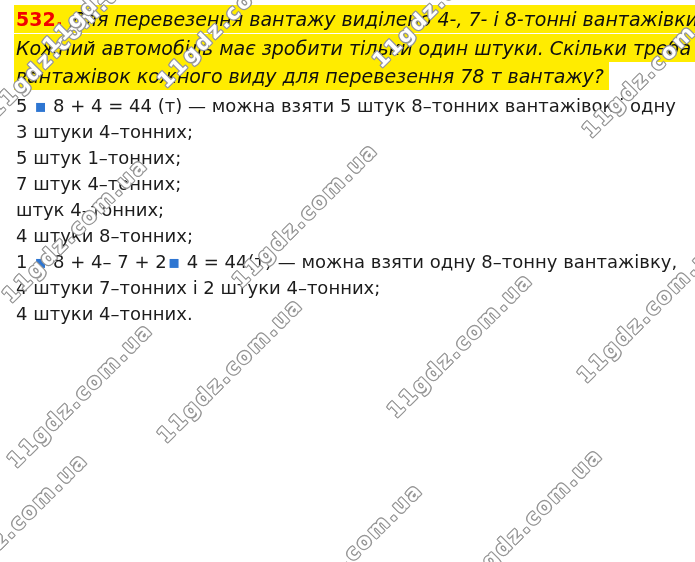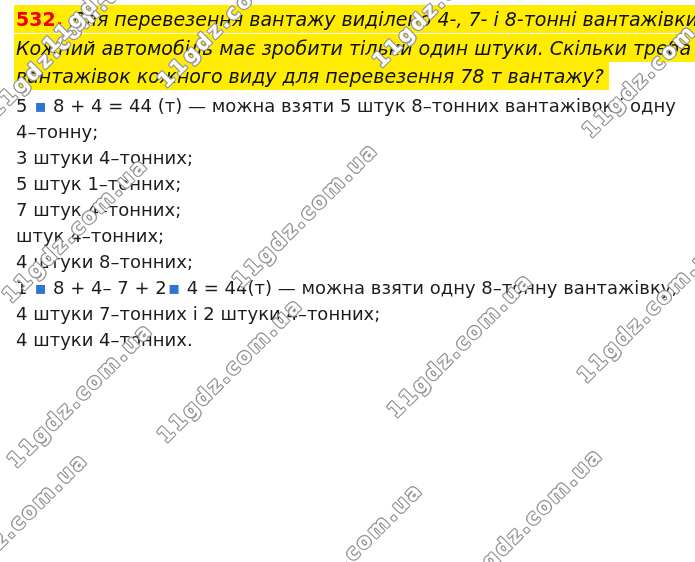--- a/index.html
+++ b/index.html
@@ -89,21 +89,20 @@
     <div class="h-line">
       <span class="hl">Кожний автомобіль має зробити тільки один штуки. Скільки треба</span>
     </div>
     <div class="h-line">
       <span class="hl">вантажівок кожного виду для перевезення 78 т вантажу?</span>
     </div>
   </div>
 
   <div class="solution">
       <div class="sol-line">5 <span class="msq">▪</span> 8 + 4 = 44 (т) — можна взяти 5 штук 8–тонних вантажівок і одну</div>
-      <div class="sol-line">4–тонну;</div>
       <div class="sol-line">3 штуки 4–тонних;</div>
       <div class="sol-line">5 штук 1–тонних;</div>
       <div class="sol-line">7 штук 4–тонних;</div>
       <div class="sol-line">штук 4–тонних;</div>
       <div class="sol-line">4 штуки 8–тонних;</div>
       <div class="sol-line">1 <span class="msq">▪</span> 8 + 4– 7 + 2<span class="msq">▪</span> 4 = 44(т) — можна взяти одну 8–тонну вантажівку,</div>
       <div class="sol-line">4 штуки 7–тонних і 2 штуки 4–тонних;</div>
       <div class="sol-line">4 штуки 4–тонних.</div>
     </div>
 

